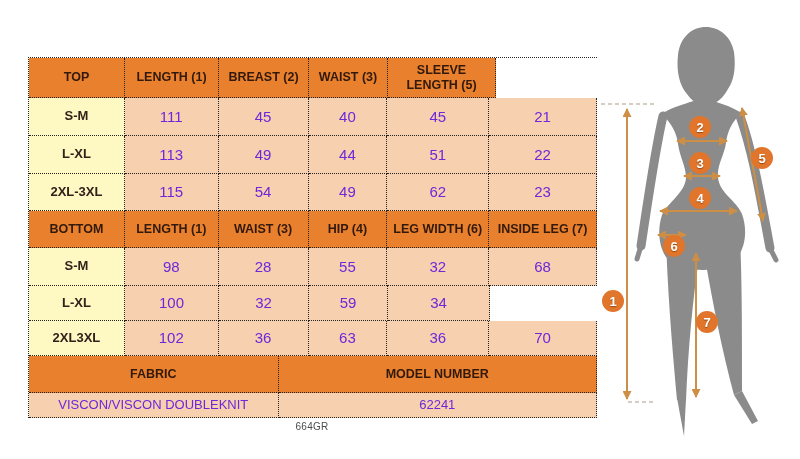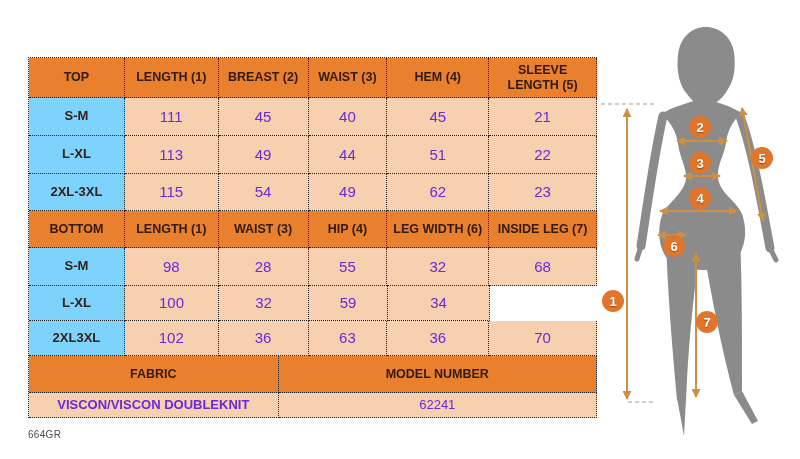--- a/index.html
+++ b/index.html
@@ -9,24 +9,24 @@
   
   .size-table{position:absolute;left:28px;top:57px;width:569px;
               border-top:1.5px dotted #222;border-left:1.5px dotted #222;box-sizing:border-box;}
   .trow{display:flex;}
   .cell{box-sizing:border-box;border-right:1.5px dotted #222;border-bottom:1.5px dotted #222;
         display:flex;align-items:center;justify-content:center;text-align:center;line-height:1.15;}
   .c0{width:96px}.c1{width:94px}.c2{width:90px}.c3{width:79px}.c4{width:102px}.c5{width:108px}
   .h40{height:40px}.h38{height:38px}.h37{height:37px}.h35{height:35px}.h25{height:25px}
   .hdr{background:#E8802E;color:#32190b;font-weight:bold;font-size:12.5px;padding:1px 3px;}
   .val{background:#F7D0B0;color:#6d28d9;font-size:15px;text-align:center;}
-  .lbl{background:#7dd3fc;color:#32211a;font-weight:bold;font-size:13px;}
+  .lbl{background:#fef9c3;color:#32211a;font-weight:bold;font-size:13px;}
   .fcell-l{width:250px}.fcell-r{width:319px}
-  .watermark{position:absolute;left:28px;top:421px;width:568px;text-align:left;
-             font-size:10px;color:#4c4c4c;letter-spacing:.3px;margin-top:8px;}
+  .watermark{position:absolute;left:28px;top:421px;width:568px;text-align:center;
+             font-size:10px;color:#4c4c4c;letter-spacing:.3px;}
 
   
   .figure-panel{position:absolute;left:600px;top:0;width:200px;height:459px;}
   .figure-panel svg{position:absolute;left:0;top:0;}
   .marker-circle{position:absolute;width:22px;height:22px;border-radius:50%;
                  background:#E0752B;color:#fff;font-weight:bold;font-size:13px;
                  display:flex;align-items:center;justify-content:center;
                  text-shadow:0 1px 1px rgba(90,40,0,.55);}
 </style>
 </head>
@@ -34,21 +34,20 @@
 
 <div class="stage">
 
   <div class="size-table">
 
     <div class="trow">
       <div class="cell hdr c0 h40">TOP</div>
       <div class="cell hdr c1 h40">LENGTH (1)</div>
       <div class="cell hdr c2 h40">BREAST (2)</div>
       <div class="cell hdr c3 h40">WAIST (3)</div>
-      <div class="cell hdr c4 h40">HEM (4)</div>
       <div class="cell hdr c5 h40">SLEEVE LENGTH (5)</div>
     </div>
 
     <div class="trow">
       <div class="cell lbl c0 h38">S-M</div>
       <div class="cell val c1 h38">111</div>
       <div class="cell val c2 h38">45</div>
       <div class="cell val c3 h38">40</div>
       <div class="cell val c4 h38">45</div>
       <div class="cell val c5 h38">21</div>
@@ -102,21 +101,21 @@
       <div class="cell val c4 h35">36</div>
       <div class="cell val c5 h35">70</div>
     </div>
 
     <div class="trow">
       <div class="cell hdr fcell-l h37">FABRIC</div>
       <div class="cell hdr fcell-r h37">MODEL NUMBER</div>
     </div>
 
     <div class="trow">
-      <div class="cell val fcell-l h25" style="font-size:13px;font-weight:bold;">VISCON/VISCON DOUBLEKNIT</div>
+      <div class="cell val fcell-l h25" style="font-size:13px;">VISCON/VISCON DOUBLEKNIT</div>
       <div class="cell val fcell-r h25" style="font-size:13px;">62241</div>
     </div>
   </div>
 
   <div class="watermark">664GR</div>
 
   <div class="figure-panel">
     <svg width="200" height="459" viewBox="0 0 200 459">
       <defs>
         <marker id="ah" markerUnits="userSpaceOnUse" markerWidth="9" markerHeight="9" refX="8" refY="4.5" orient="auto-start-reverse">

